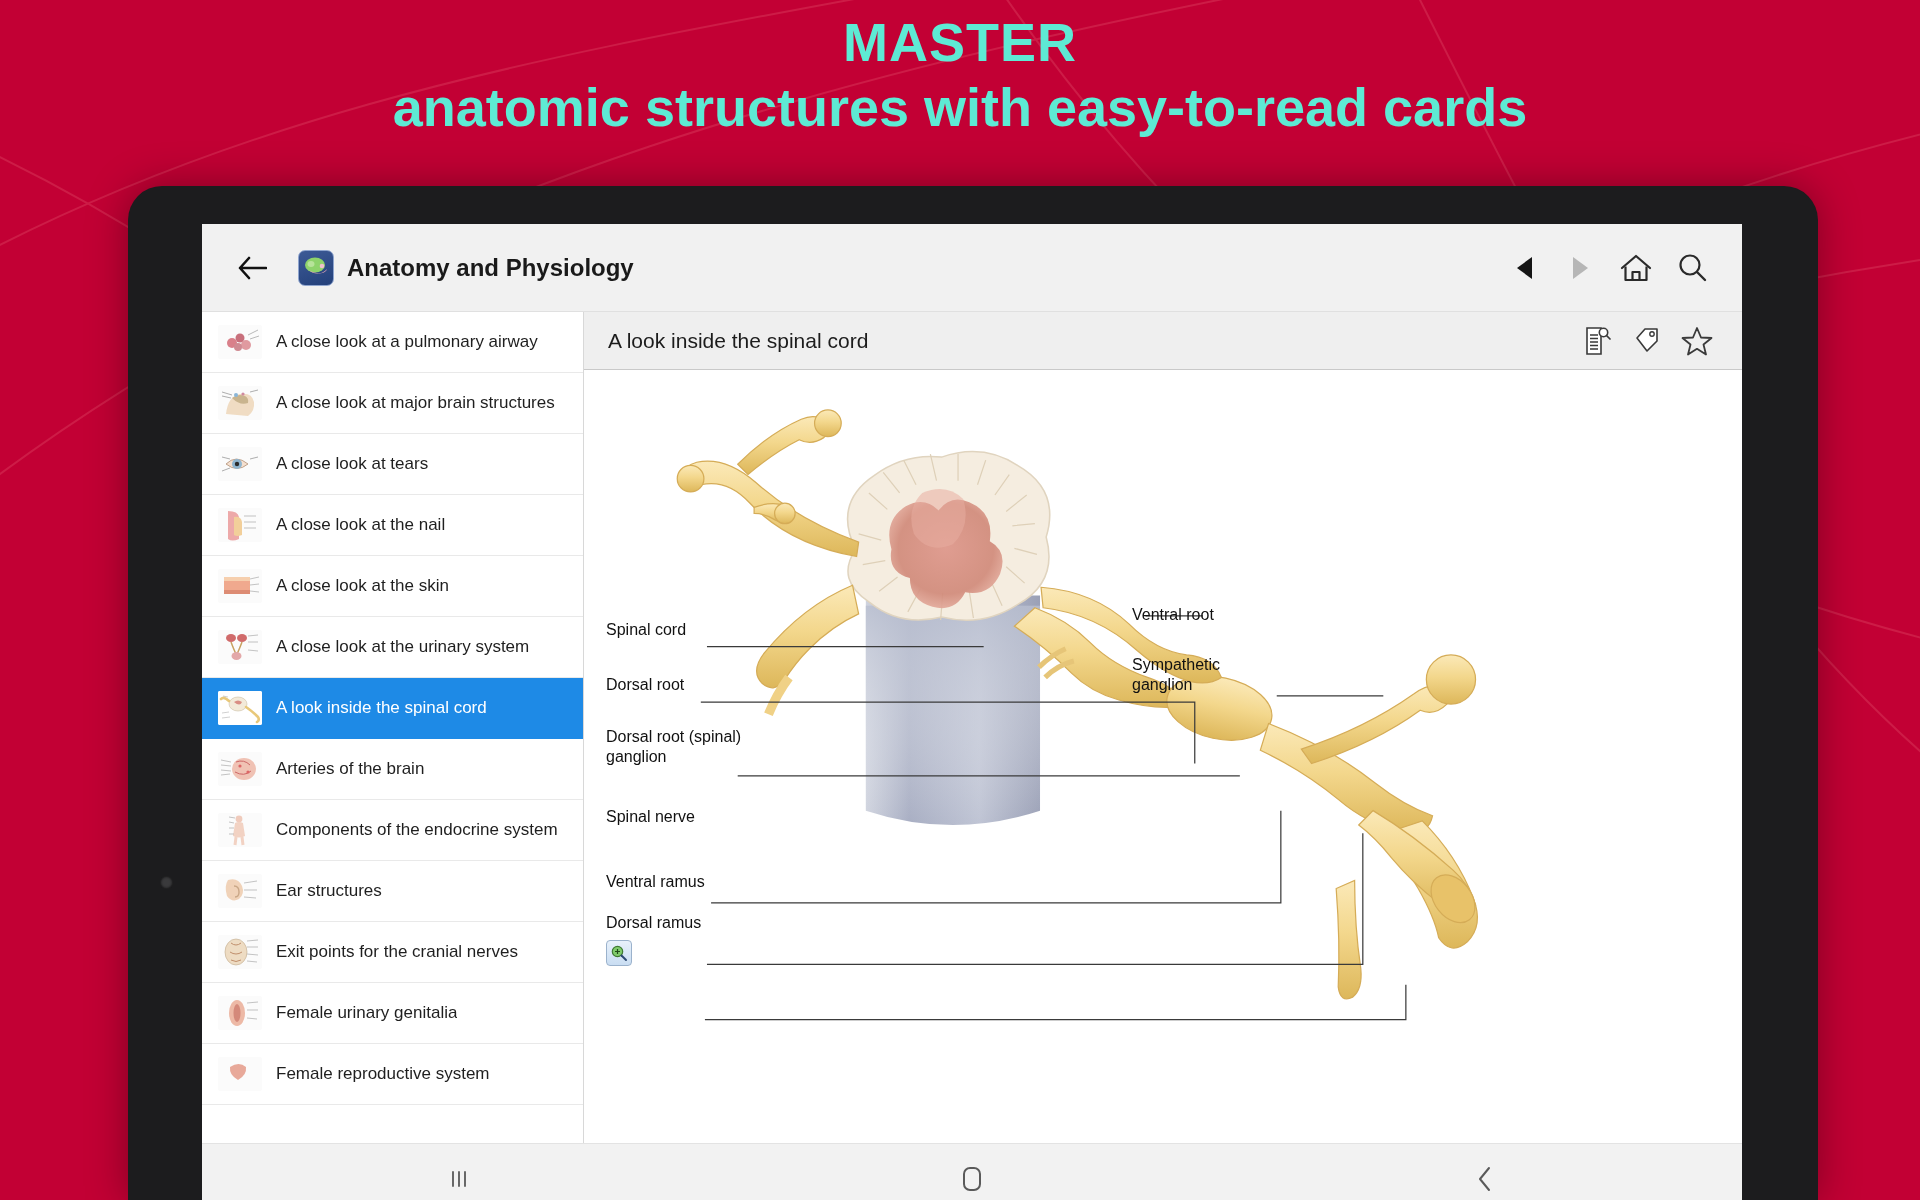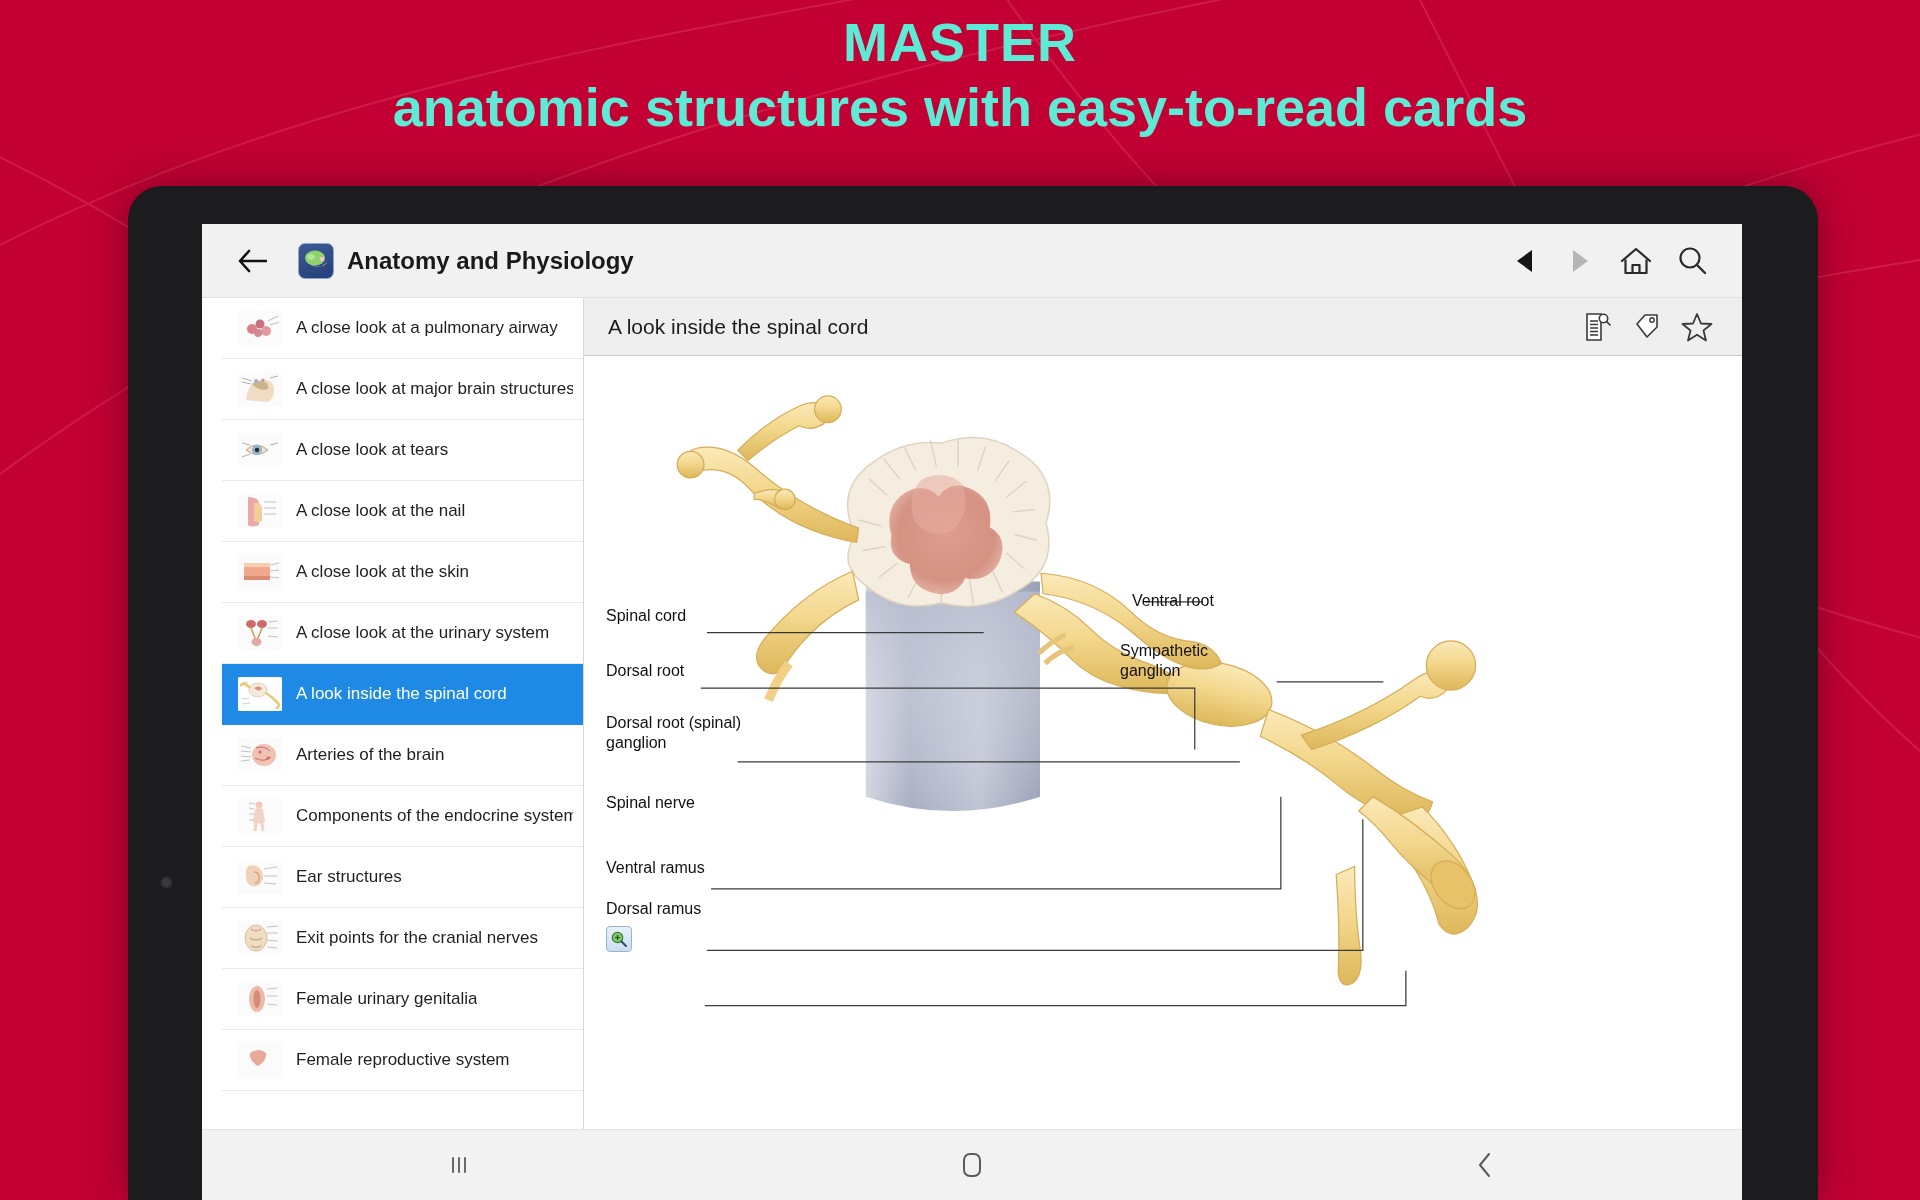--- a/index.html
+++ b/index.html
@@ -64,21 +64,21 @@
     position: absolute;
     left: 32px; top: 690px;
     width: 13px; height: 13px;
     border-radius: 50%;
     background: #3a3a3c;
     box-shadow: inset 0 0 3px #000;
   }
 
   
   .appbar {
-    height: 74px;
+    height: 88px;
     background: #f1f1f1;
     display: flex;
     align-items: center;
     padding: 0 22px 0 28px;
     border-bottom: 1px solid #e0e0e0;
   }
   .back-arrow {
     width: 44px; height: 44px;
     display: flex; align-items: center; justify-content: center;
     cursor: pointer;
@@ -115,21 +115,20 @@
   }
 
   
   .sidebar {
     width: 382px;
     flex: 0 0 382px;
     background: #ffffff;
     border-right: 1px solid #d8d8d8;
     overflow: hidden;
     position: relative;
-    padding-left: 20px;
   }
   .list-item {
     height: 61px;
     display: flex;
     align-items: center;
     padding: 0 10px 0 16px;
     border-bottom: 1px solid #e9e9e9;
     cursor: pointer;
     background: #fff;
   }
@@ -576,21 +575,21 @@
 
           <div class="fig-label" style="left:22px; top:250px;">Spinal cord</div>
           <div class="fig-label" style="left:22px; top:305px;">Dorsal root</div>
           <div class="fig-label" style="left:22px; top:357px;">Dorsal root (spinal)
 ganglion</div>
           <div class="fig-label" style="left:22px; top:437px;">Spinal nerve</div>
           <div class="fig-label" style="left:22px; top:502px;">Ventral ramus</div>
           <div class="fig-label" style="left:22px; top:543px;">Dorsal ramus</div>
 
           <div class="fig-label" style="left:548px; top:235px;">Ventral root</div>
-          <div class="fig-label" style="left:536px; top:285px;">Sympathetic
+          <div class="fig-label" style="left:548px; top:285px;">Sympathetic
 ganglion</div>
 
           <div class="zoom-badge">
             <svg width="18" height="18" viewBox="0 0 18 18">
               <circle cx="7.5" cy="7.5" r="5.2" fill="#7fcb6b" stroke="#3f7a33" stroke-width="1.2"></circle>
               <path d="M7.5 5 L7.5 10 M5 7.5 L10 7.5" stroke="#1f4a18" stroke-width="1.2"></path>
               <path d="M11.5 11.5 L16 16" stroke="#2d4a73" stroke-width="2" stroke-linecap="round"></path>
             </svg>
           </div>
 

